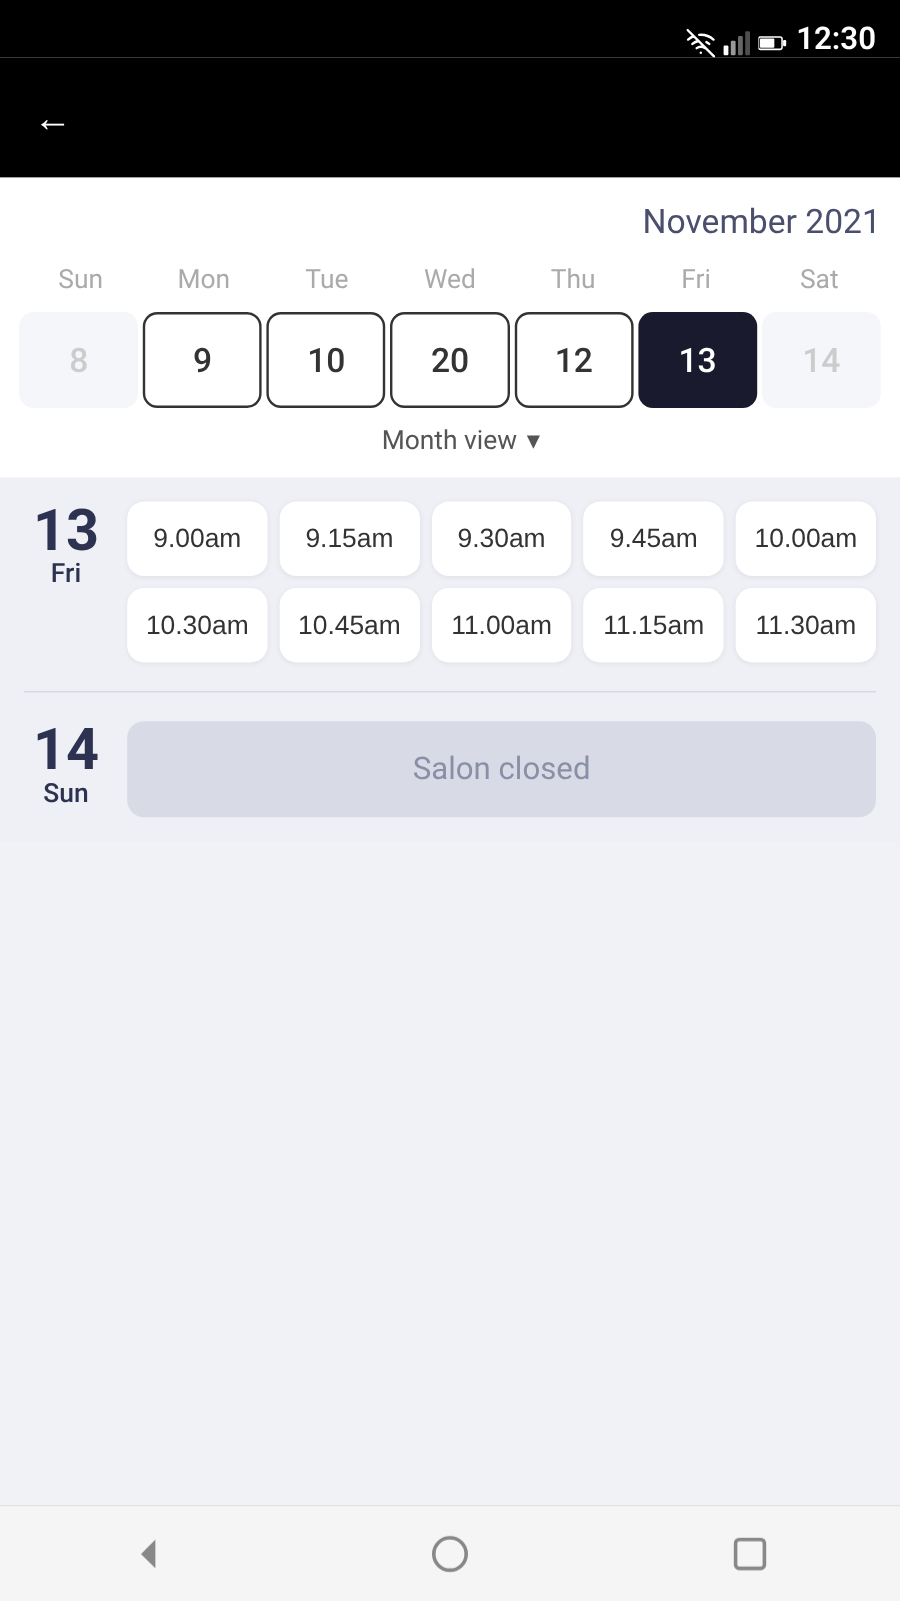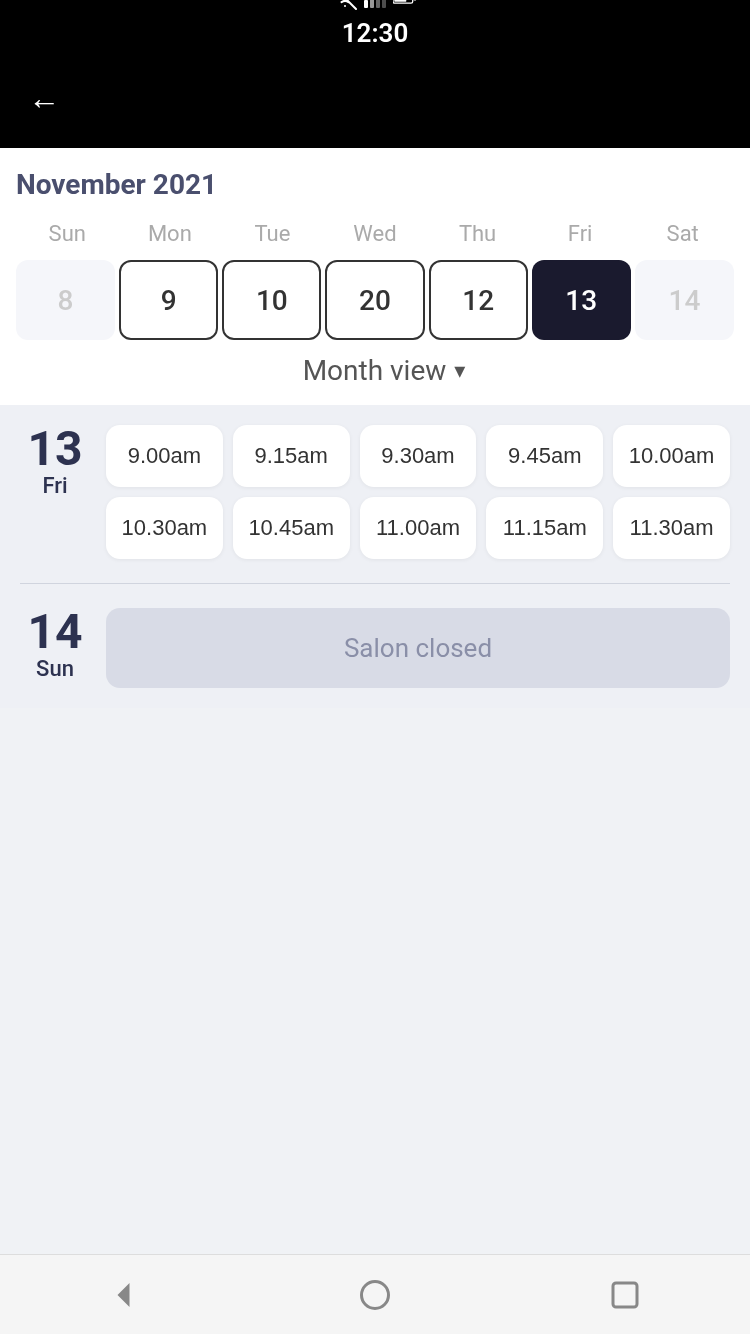--- a/index.html
+++ b/index.html
@@ -11,25 +11,24 @@
       font-family: -apple-system, BlinkMacSystemFont, 'Segoe UI', Roboto, sans-serif;
       background: #f0f2f5;
       overflow-x: hidden;
     }
 
     
     .status-bar {
       background: #000;
       height: 48px;
       display: flex;
-      align-items: center;
+      align-items: flex-end;
       justify-content: flex-end;
       padding: 0 20px;
       gap: 8px;
-      flex-direction: column;
     }
     .status-bar .time {
       color: #fff;
       font-size: 26px;
       font-weight: 600;
     }
     .status-icons {
       display: flex;
       align-items: center;
       gap: 6px;
@@ -60,24 +59,24 @@
       font-size: 34px;
       font-weight: 700;
     }
 
     
     .calendar-section {
       background: #fff;
       padding: 20px 16px 12px;
     }
     .month-title {
-      text-align: left;
+      text-align: right;
       color: #4a4f6e;
       font-size: 28px;
-      font-weight: 700;
+      font-weight: 400;
       margin-bottom: 16px;
     }
     .weekdays {
       display: grid;
       grid-template-columns: repeat(7, 1fr);
       margin-bottom: 10px;
     }
     .weekday {
       text-align: center;
       color: #aaa;
@@ -118,21 +117,21 @@
     .month-view-row {
       display: flex;
       align-items: center;
       justify-content: center;
       padding: 14px 0 6px;
       gap: 8px;
       cursor: pointer;
     }
     .month-view-label {
       color: #555;
-      font-size: 28px;
+      font-size: 22px;
       margin-left: 18px;
     }
     .chevron-down {
       color: #555;
       font-size: 22px;
     }
 
     
     .slots-section {
       background: #eef0f5;

